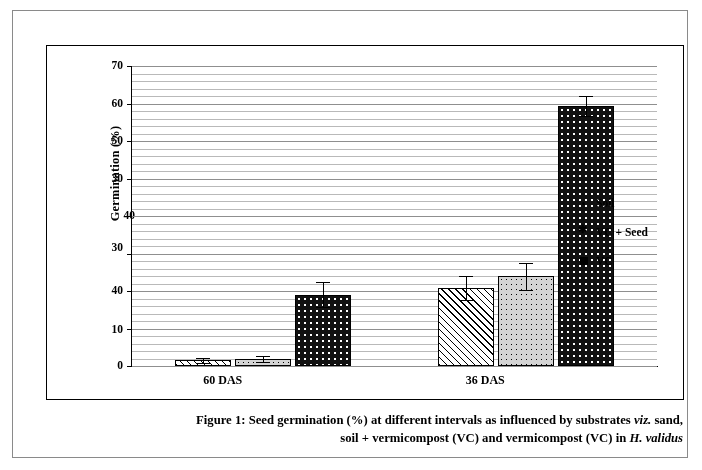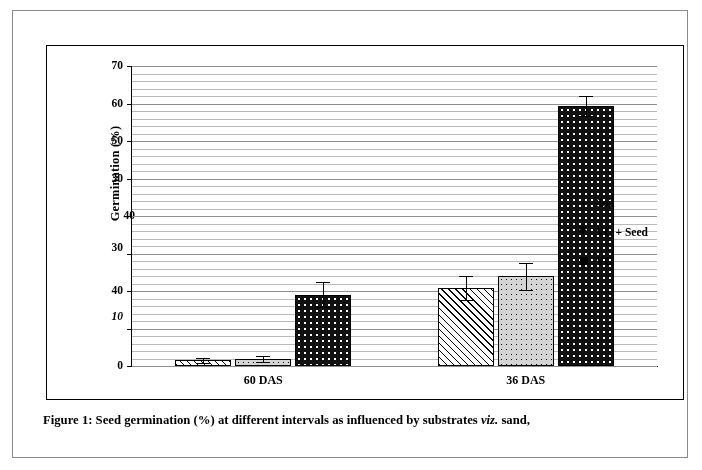--- a/index.html
+++ b/index.html
@@ -152,21 +152,20 @@
   .errcap {
     position: absolute;
     height: 1px;
     background: #000;
   }
 
   
   .xcat-label {
     position: absolute;
     top: 327px;
-    text-align: center;
     font-size: 12px;
     font-weight: bold;
     font-family: "Liberation Serif", serif;
     color: #000;
   }
 
   
   #legend {
     position: absolute;
     left: 530px;
@@ -213,21 +212,21 @@
     background: #000;
   }
   .legend-label { white-space: nowrap; }
 
   
   #caption {
     position: absolute;
     left: 30px;
     top: 400px;
     width: 640px;
-    text-align: left;
+    text-align: right;
     font-size: 12.7px;
     font-weight: bold;
     font-family: "Liberation Serif", serif;
     color: #000;
     line-height: 1.45;
   }
   #caption i { font-style: italic; }
 </style>
 </head>
 <body>
@@ -238,21 +237,21 @@
     <div id="chart-box">
 
       <div id="y-axis-title">Germination (%)</div>
 
       <div id="y-axis-line"></div>
       <div id="x-axis-line"></div>
 
       <div id="ytick-labels">
           <div class="ytick-label" style="top: 320px; left: 48px; right: auto;">0</div>
           <div class="ytick-mark" style="top: 320px;"></div>
-          <div class="ytick-label" style="top: 271px; left: 48px; right: auto; font-style: italic;">10</div>
+          <div class="ytick-label" style="top: 284px; left: 48px; right: auto;">10</div>
           <div class="ytick-mark" style="top: 282.5px;"></div>
           <div class="ytick-label" style="top: 245px; left: 48px; right: auto;">40</div>
           <div class="ytick-mark" style="top: 245px;"></div>
           <div class="ytick-label" style="top: 202px; left: 48px; right: auto;">30</div>
           <div class="ytick-mark" style="top: 207.5px;"></div>
           <div class="ytick-label" style="top: 170px; left: 60px; right: auto;">40</div>
           <div class="ytick-mark" style="top: 170px;"></div>
           <div class="ytick-label" style="top: 132.5px; left: 48px; right: auto;">30</div>
           <div class="ytick-mark" style="top: 132.5px;"></div>
           <div class="ytick-label" style="top: 95px; left: 48px; right: auto;">50</div>
@@ -352,16 +351,17 @@
         <div class="legend-row">
           <span class="legend-key vc-key"></span>
           <span class="legend-label">VC</span>
         </div>
       </div>
 
     </div>
 
     <div id="caption">
       <div><span>Figure 1: Seed germination (%) at different intervals as influenced by substrates </span><i>viz.</i><span> sand,</span></div>
+      <div><span>soil + vermicompost (VC) and vermicompost (VC)  in </span><i>H. validus</i></div>
     </div>
 
   </div>
 </div>
 
 </body></html>

